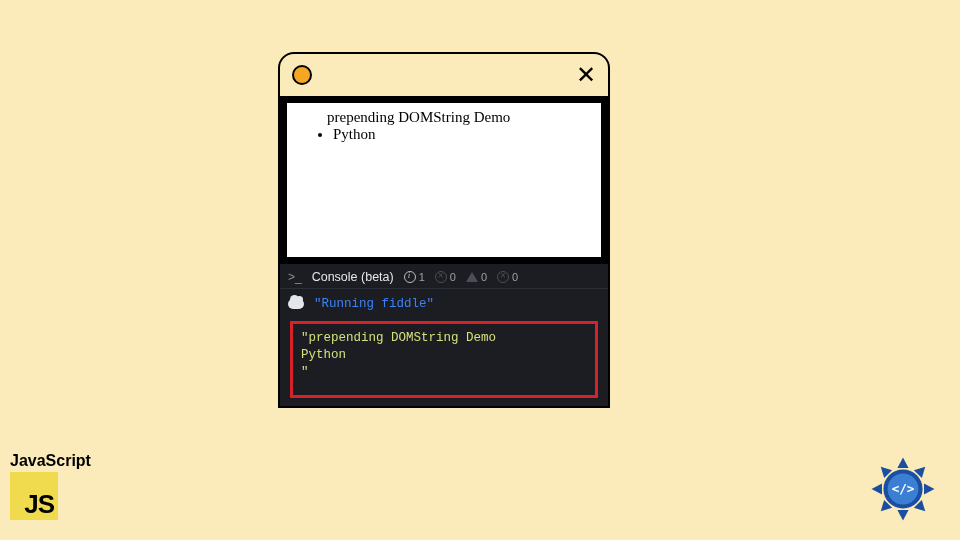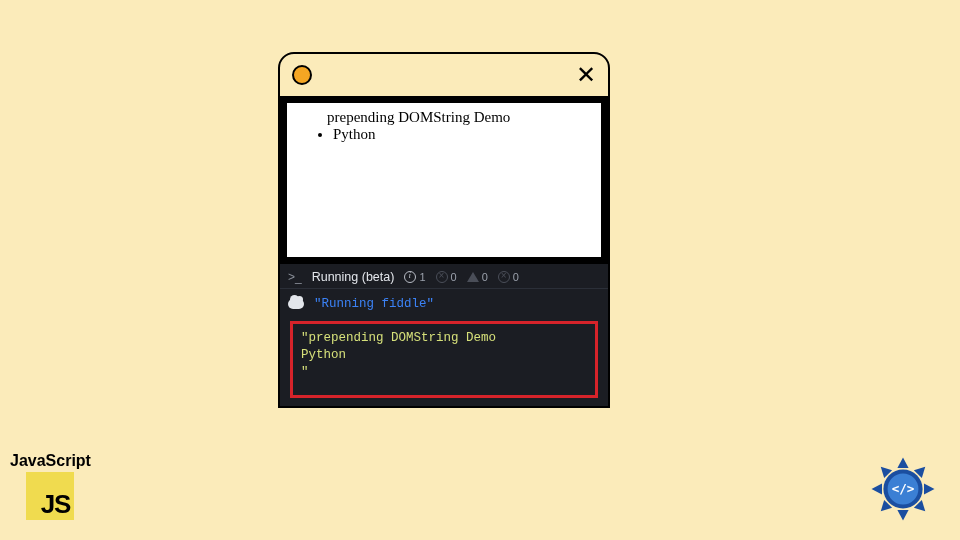--- a/index.html
+++ b/index.html
@@ -120,21 +120,21 @@
       background: #1b1d23;
       line-height: 1.35;
     }
     .str-yellow { color: #d6e07a; }
     .js-badge {
       position: absolute;
       left: 10px;
       top: 452px;
       display: flex;
       flex-direction: column;
-      align-items: center;
+      align-items: flex-start;
     }
     .js-badge .label {
       font-family: Arial, sans-serif;
       font-weight: 700;
       font-size: 16px;
       color: #000;
       margin-bottom: 2px;
     }
     .js-logo {
       width: 48px;
@@ -183,21 +183,21 @@
   <div class="viewport">
     <div class="indent">prepending DOMString Demo</div>
     <ul>
       <li>Python</li>
     </ul>
   </div>
 
   <div class="console">
     <div class="console-header">
       <span class="prompt-caret">&gt;_</span>
-      <span class="console-title">Running (beta)</span>
+      <span class="console-title">Console (beta)</span>
       <span class="badge info">
           <span class="ico"></span>
           <span>1</span>
         </span>
       <span class="badge err">
           <span class="ico"></span>
           <span>0</span>
         </span>
       <span class="badge warn">
           <span class="ico"></span>

